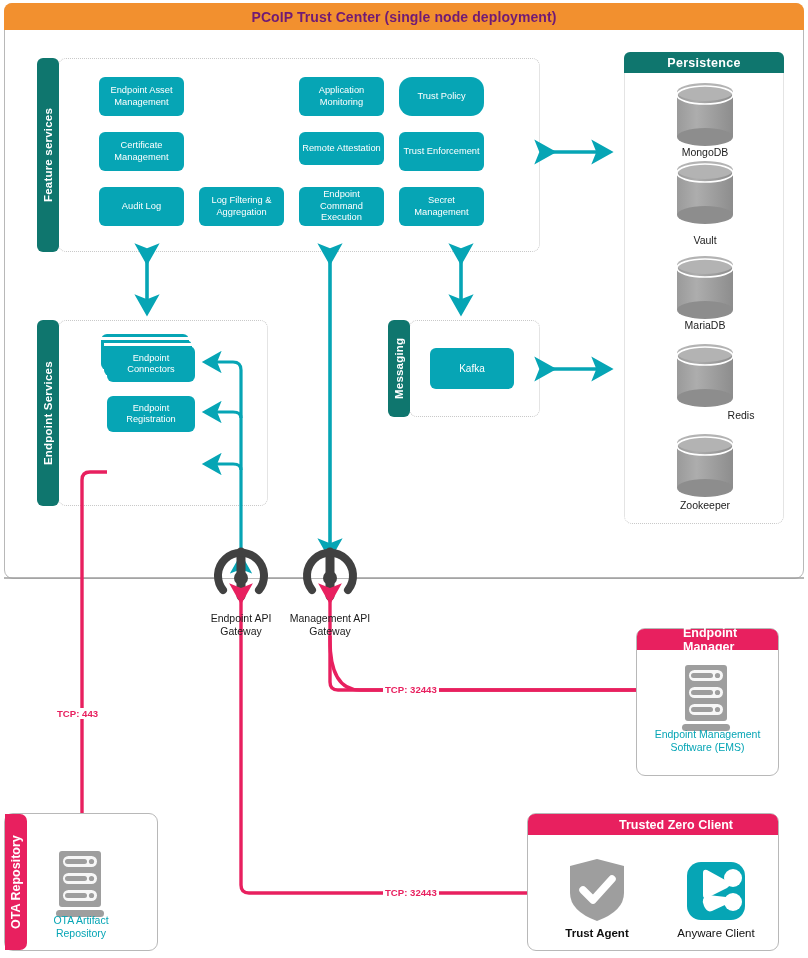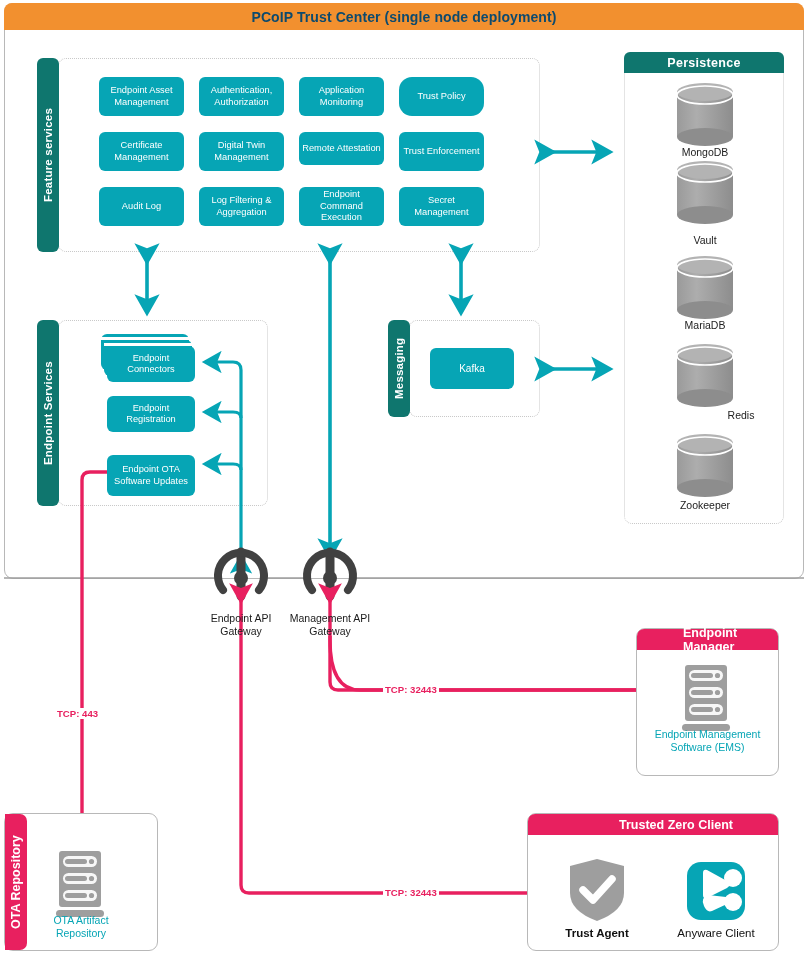--- a/index.html
+++ b/index.html
@@ -22,21 +22,21 @@
     left:4px; top:3px; width:800px; height:576px;
     border:1px solid #b8b8b8;
     border-radius:9px;
     background:#ffffff;
     box-sizing:border-box;
   }
   #tc-header{
     left:4px; top:3px; width:800px; height:27px;
     background:#F2902F;
     border-radius:8px 8px 0 0;
-    color:#0c4a6e;
+    color:#701a75;
     font-size:14px;
     font-weight:bold;
     display:flex;align-items:center;justify-content:center;
     letter-spacing:.1px;
     box-sizing:border-box;
   }
 
   
   .dashed-box{
     border:1.5px dotted #c9c9c9;
@@ -123,45 +123,42 @@
 
 <div id="canvas">
 
   <div class="abs" id="trust-center"></div>
   <div class="abs" id="tc-header">PCoIP Trust Center (single node deployment)</div>
 
   <div class="abs dashed-box" style="left:58px;top:58px;width:482px;height:194px;"></div>
   <div class="abs grouptab vert" style="left:37px;top:58px;width:22px;height:194px;">Feature services</div>
 
   <div class="abs chip" style="left:99px;top:77px;width:85px;height:39px;">Endpoint Asset Management</div>
-  <div class="abs chip" style="left:199px;top:77px;width:85px;height:39px;">Authentication, Authorization</div>
   <div class="abs chip" style="left:299px;top:77px;width:85px;height:39px;">Application Monitoring</div>
   <div class="abs chip" style="left:399px;top:77px;width:85px;height:39px;border-radius:13px;">Trust Policy</div>
 
   <div class="abs chip" style="left:99px;top:132px;width:85px;height:39px;">Certificate Management</div>
-  <div class="abs chip" style="left:199px;top:132px;width:85px;height:39px;">Digital Twin Management</div>
   <div class="abs chip" style="left:299px;top:132px;width:85px;height:33px;">Remote Attestation</div>
   <div class="abs chip" style="left:399px;top:132px;width:85px;height:39px;">Trust Enforcement</div>
 
   <div class="abs chip" style="left:99px;top:187px;width:85px;height:39px;">Audit Log</div>
   <div class="abs chip" style="left:199px;top:187px;width:85px;height:39px;">Log Filtering &amp; Aggregation</div>
   <div class="abs chip" style="left:299px;top:187px;width:85px;height:39px;">Endpoint Command Execution</div>
   <div class="abs chip" style="left:399px;top:187px;width:85px;height:39px;">Secret Management</div>
 
   <div class="abs dashed-box" style="left:58px;top:320px;width:210px;height:186px;"></div>
   <div class="abs grouptab vert" style="left:37px;top:320px;width:22px;height:186px;">Endpoint Services</div>
 
   <div class="abs stack-l" style="left:101px;top:334px;width:88px;height:36px;border-radius:6px;"></div>
   <div class="abs" style="left:101px;top:337px;width:88px;height:3px;background:#ffffff;"></div>
   <div class="abs stack-l" style="left:104px;top:340px;width:88px;height:36px;border-radius:6px;"></div>
   <div class="abs" style="left:104px;top:343px;width:88px;height:3px;background:#ffffff;"></div>
   <div class="abs chip" style="left:107px;top:346px;width:88px;height:36px;">Endpoint Connectors</div>
 
   <div class="abs chip" style="left:107px;top:396px;width:88px;height:36px;">Endpoint Registration</div>
-  <div class="abs chip" style="left:107px;top:455px;width:88px;height:41px;">Endpoint OTA Software Updates</div>
 
   <div class="abs dashed-box" style="left:409px;top:320px;width:131px;height:97px;"></div>
   <div class="abs grouptab vert" style="left:388px;top:320px;width:22px;height:97px;">Messaging</div>
   <div class="abs chip" style="left:430px;top:348px;width:84px;height:41px;font-size:10px;">Kafka</div>
 
   <div class="abs dashed-box" style="left:624px;top:52px;width:160px;height:472px;"></div>
   <div class="abs grouptab horiz" style="left:624px;top:52px;width:160px;height:21px;">Persistence</div>
 
   <svg class="layer">
     <defs>

